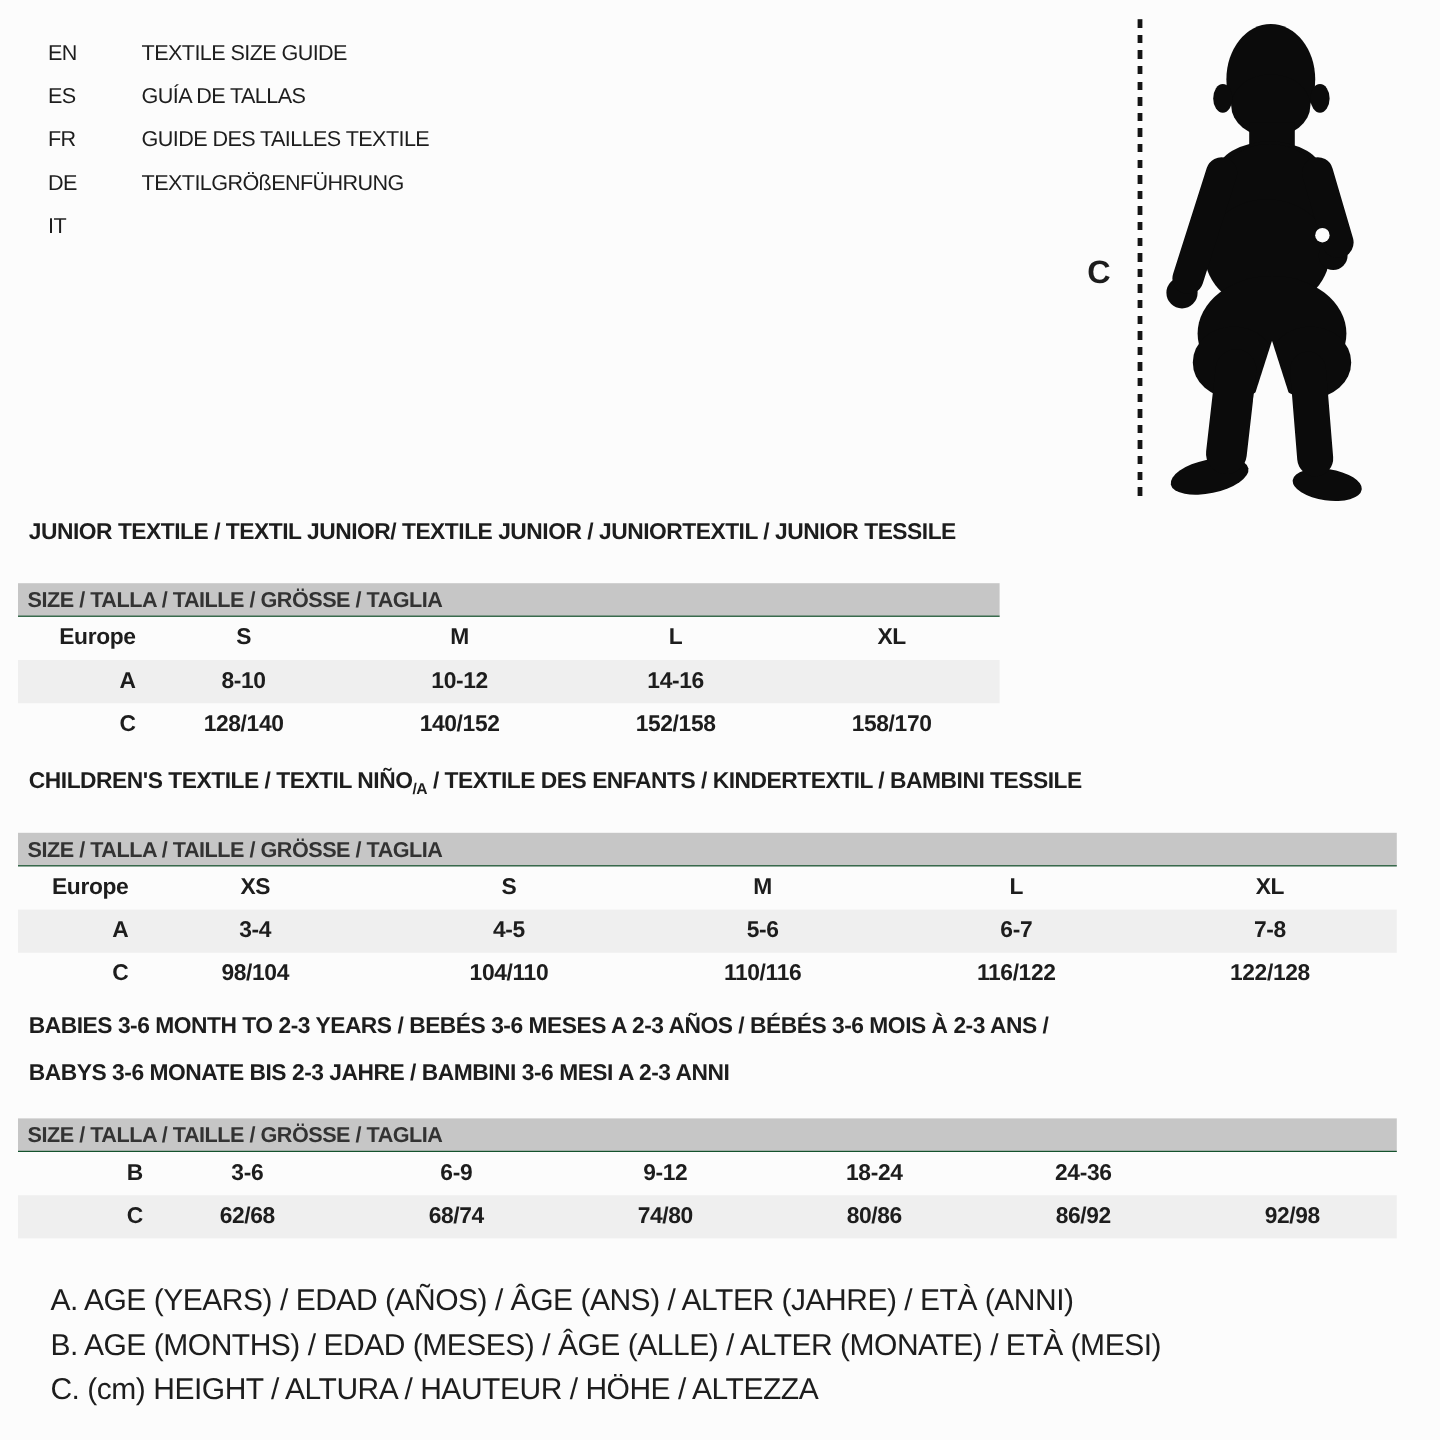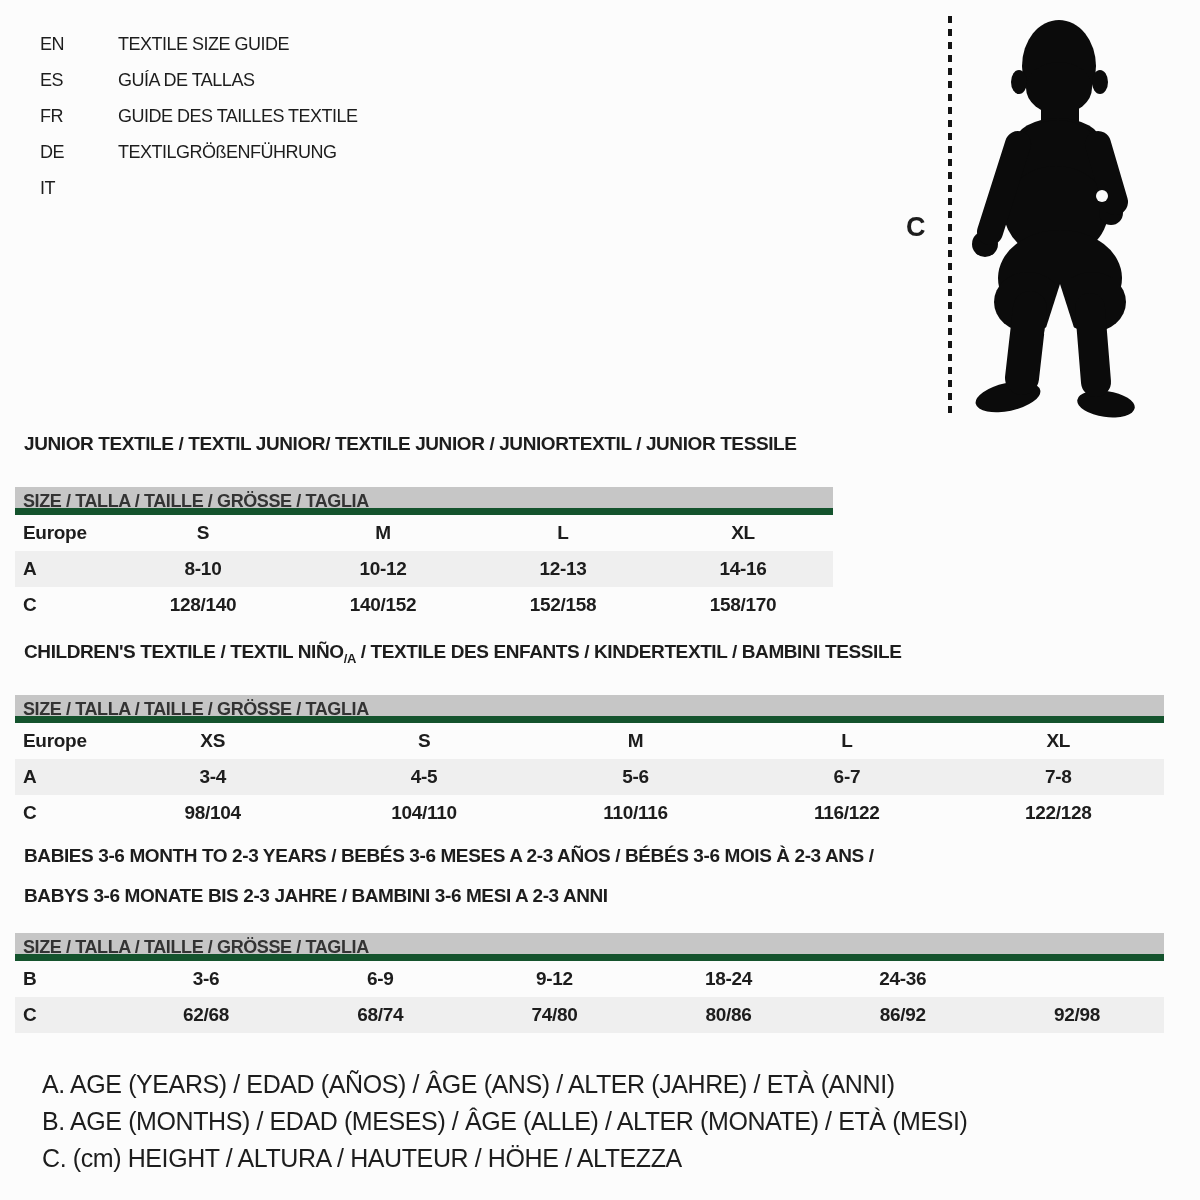--- a/index.html
+++ b/index.html
@@ -30,27 +30,27 @@
   #sec-children{top:642px;width:1149px;}
   #sec-babies{top:839px;width:1149px;}
 
   .sec-title{font-size:19px;font-weight:bold;letter-spacing:-0.4px;
     line-height:20px;padding-left:9px;white-space:nowrap;}
   #sec-babies .sec-title{line-height:33px;}
   .sec-title .sub{font-size:13px;vertical-align:sub;}
 
   .size-band{margin-top:26px;height:28px;line-height:28px;background:#c6c6c6;
     font-size:18px;font-weight:bold;letter-spacing:-0.4px;color:#333;
-    padding-left:8px;border-bottom:7px solid #14532d;box-sizing:border-box;}
+    padding-left:8px;border-bottom:1px solid #14532d;box-sizing:border-box;}
   #sec-babies .size-band{margin-top:21px;}
 
   .t-row{display:grid;height:36px;line-height:36px;
     font-size:19px;font-weight:bold;letter-spacing:-0.3px;}
   .t-row.shaded{background:#efefef;}
-  .t-label{padding-left:8px;text-align:left;}
+  .t-label{padding-left:8px;text-align:right;}
   .t-val{text-align:center;}
 
   
   .legend{position:absolute;left:42px;top:1066px;}
   .legend-line{height:37px;line-height:37px;font-size:25px;font-weight:normal;
     letter-spacing:-0.4px;white-space:nowrap;}
 </style>
 </head>
 <body>
 
@@ -120,21 +120,20 @@
           <span class="t-label">Europe</span>
           <span class="t-val">S</span>
           <span class="t-val">M</span>
           <span class="t-val">L</span>
           <span class="t-val">XL</span>
         </div>
         <div class="t-row shaded" style="grid-template-columns: 98px repeat(4, 1fr);">
           <span class="t-label">A</span>
           <span class="t-val">8-10</span>
           <span class="t-val">10-12</span>
-          <span class="t-val">12-13</span>
           <span class="t-val">14-16</span>
         </div>
         <div class="t-row" style="grid-template-columns: 98px repeat(4, 1fr);">
           <span class="t-label">C</span>
           <span class="t-val">128/140</span>
           <span class="t-val">140/152</span>
           <span class="t-val">152/158</span>
           <span class="t-val">158/170</span>
         </div>
       </div>

